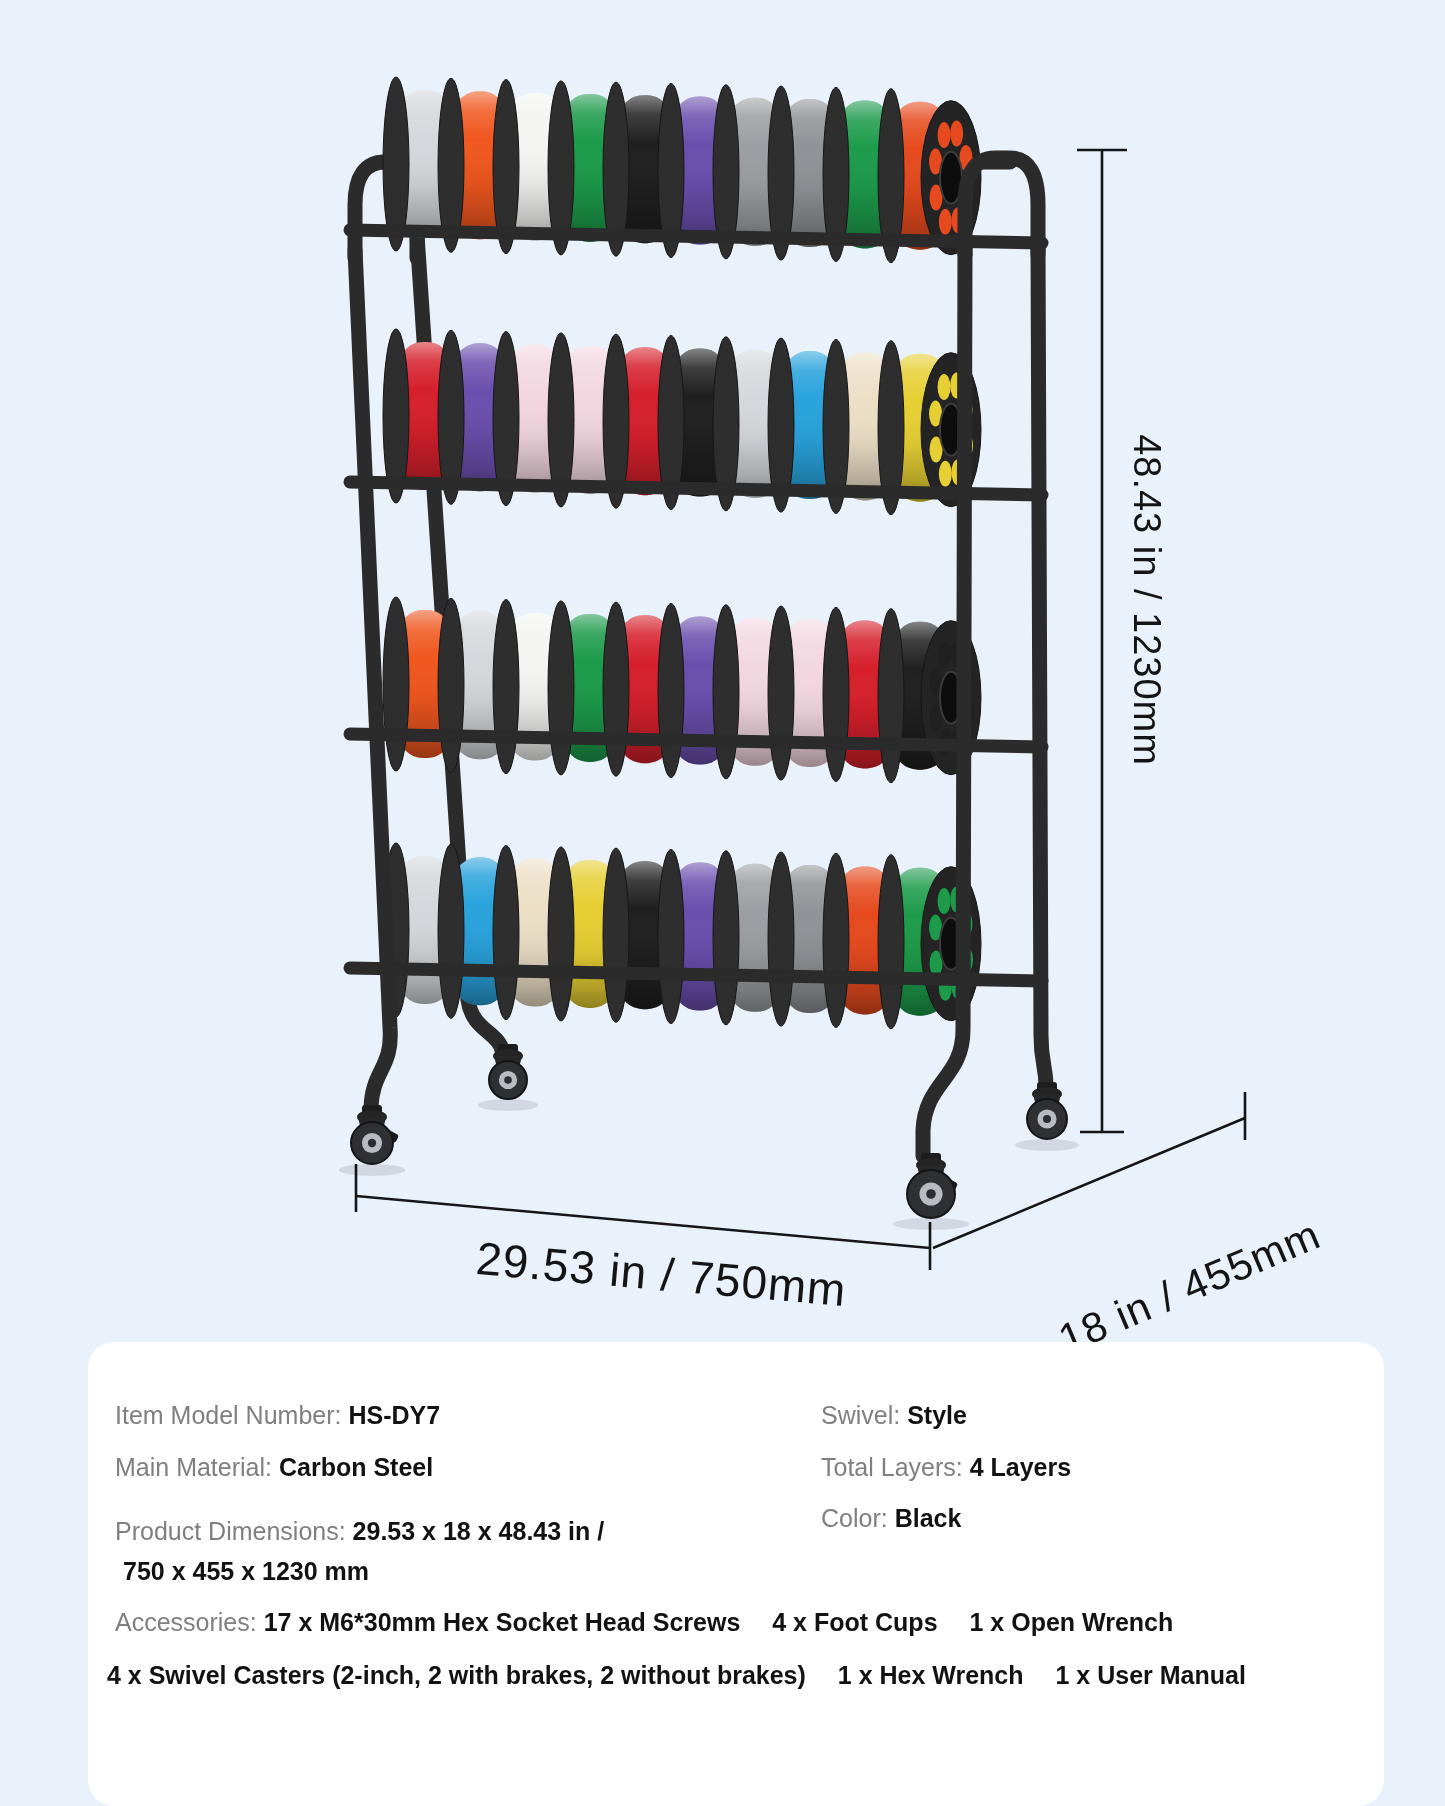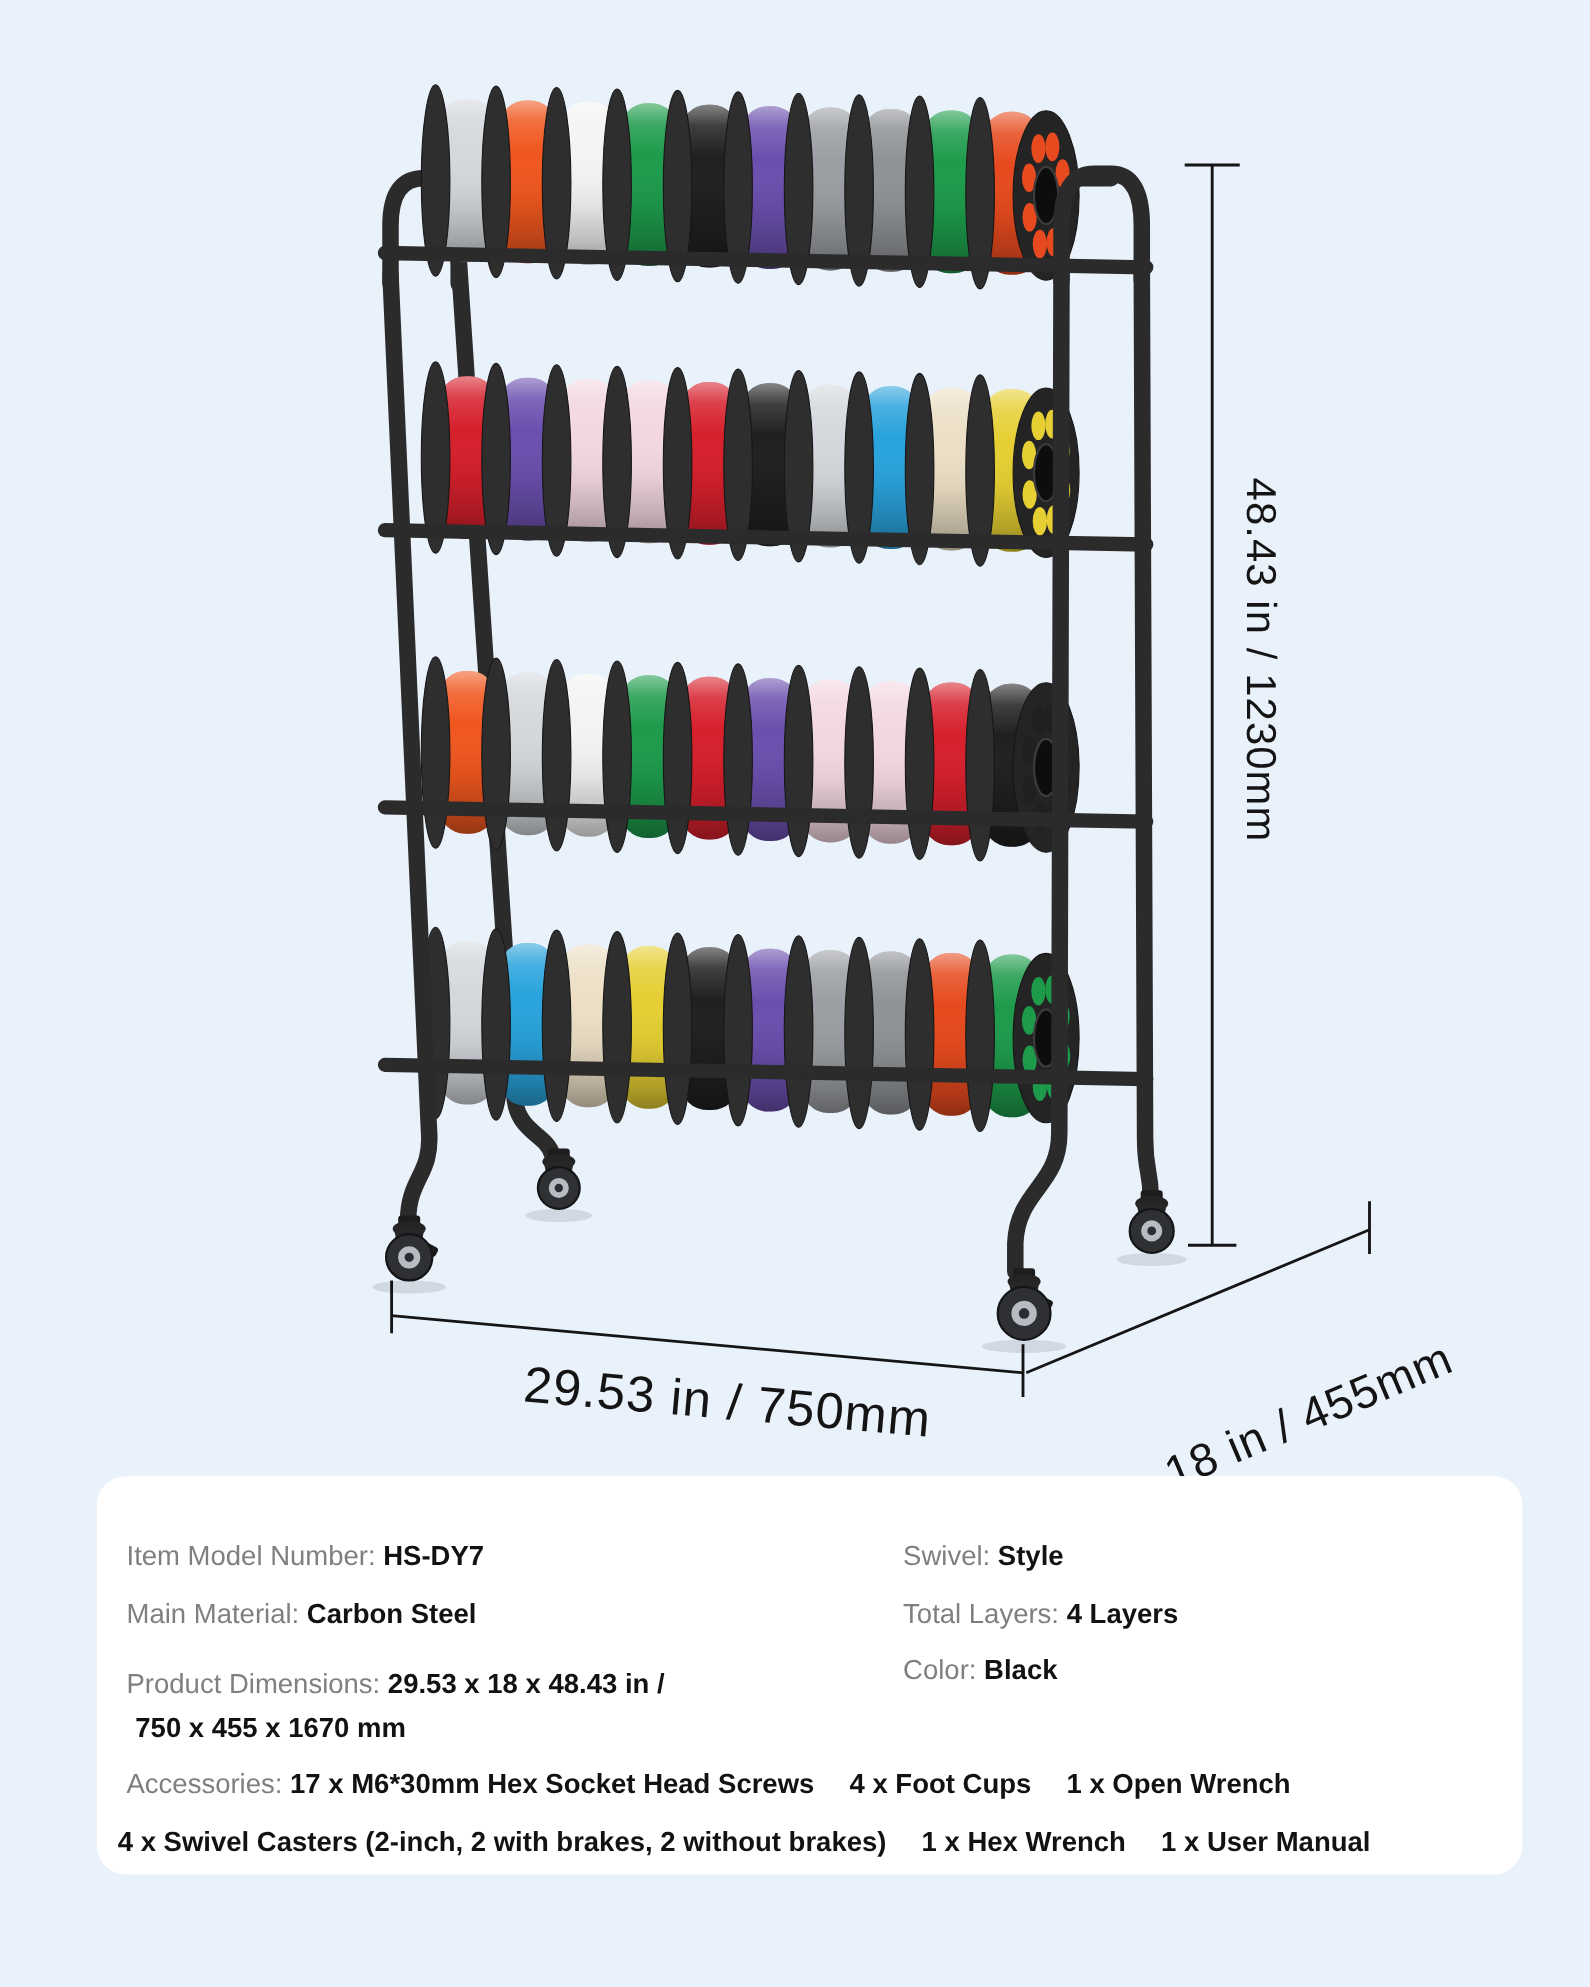--- a/index.html
+++ b/index.html
@@ -8,21 +8,21 @@
     width:1445px;height:1806px;position:relative;overflow:hidden;
     background:#e9f1fb;
     font-family:"Liberation Sans", sans-serif;
   }
   .stage{position:absolute;left:0;top:0;width:1445px;height:1342px;}
   .stage svg{display:block;}
   .tube{stroke:var(--frame);stroke-width:15;fill:none;stroke-linecap:round;stroke-linejoin:round;}
   .dimline{stroke:var(--dim);stroke-width:2.6;}
   text.dim{fill:#141414;letter-spacing:1px;font-family:"Liberation Sans", sans-serif;}
   .panel{
-    position:absolute;left:88px;top:1342px;width:1296px;height:362px;
+    position:absolute;left:88px;top:1342px;width:1296px;height:464px;
     background:#ffffff;border-radius:26px;
   }
   .spec-row{position:absolute;font-size:25px;line-height:30px;white-space:pre;}
   .spec-row .lbl{color:#7f7f7f;font-weight:400;}
   .spec-row .val{color:#121212;font-weight:700;}
 </style>
 </head>
 <body style="background: rgb(233, 241, 251);">
 
 <div class="stage">
@@ -283,19 +283,19 @@
           </g>
         </g>
     </g>
   </svg>
 </div>
 
 <div class="panel" style="background: rgb(255, 255, 255);">
     <div class="spec-row" style="top: 58px; left: 27px;"><span class="lbl">Item Model Number: </span><span class="val">HS-DY7</span></div>
     <div class="spec-row" style="top: 110px; left: 27px;"><span class="lbl">Main Material: </span><span class="val">Carbon Steel</span></div>
     <div class="spec-row" style="top: 174px; left: 27px;"><span class="lbl">Product Dimensions: </span><span class="val">29.53 x 18 x 48.43 in /</span></div>
-    <div class="spec-row" style="top: 214px; left: 35px;"><span class="val">750 x 455 x 1670 mm</span></div>
+    <div class="spec-row" style="top: 214px; left: 35px;"><span class="val">750 x 455 x 1230 mm</span></div>
     <div class="spec-row" style="top: 265px; left: 27px;"><span class="lbl">Accessories: </span><span class="val">17 x M6*30mm Hex Socket Head Screws  4 x Foot Cups  1 x Open Wrench</span></div>
     <div class="spec-row" style="top: 318px; left: 19px;"><span class="val">4 x Swivel Casters (2-inch, 2 with brakes, 2 without brakes)  1 x Hex Wrench  1 x User Manual</span></div>
     <div class="spec-row" style="top: 58px; left: 733px;"><span class="lbl">Swivel: </span><span class="val">Style</span></div>
     <div class="spec-row" style="top: 110px; left: 733px;"><span class="lbl">Total Layers: </span><span class="val">4 Layers</span></div>
     <div class="spec-row" style="top: 161px; left: 733px;"><span class="lbl">Color: </span><span class="val">Black</span></div>
   </div>
 
 </body></html>

